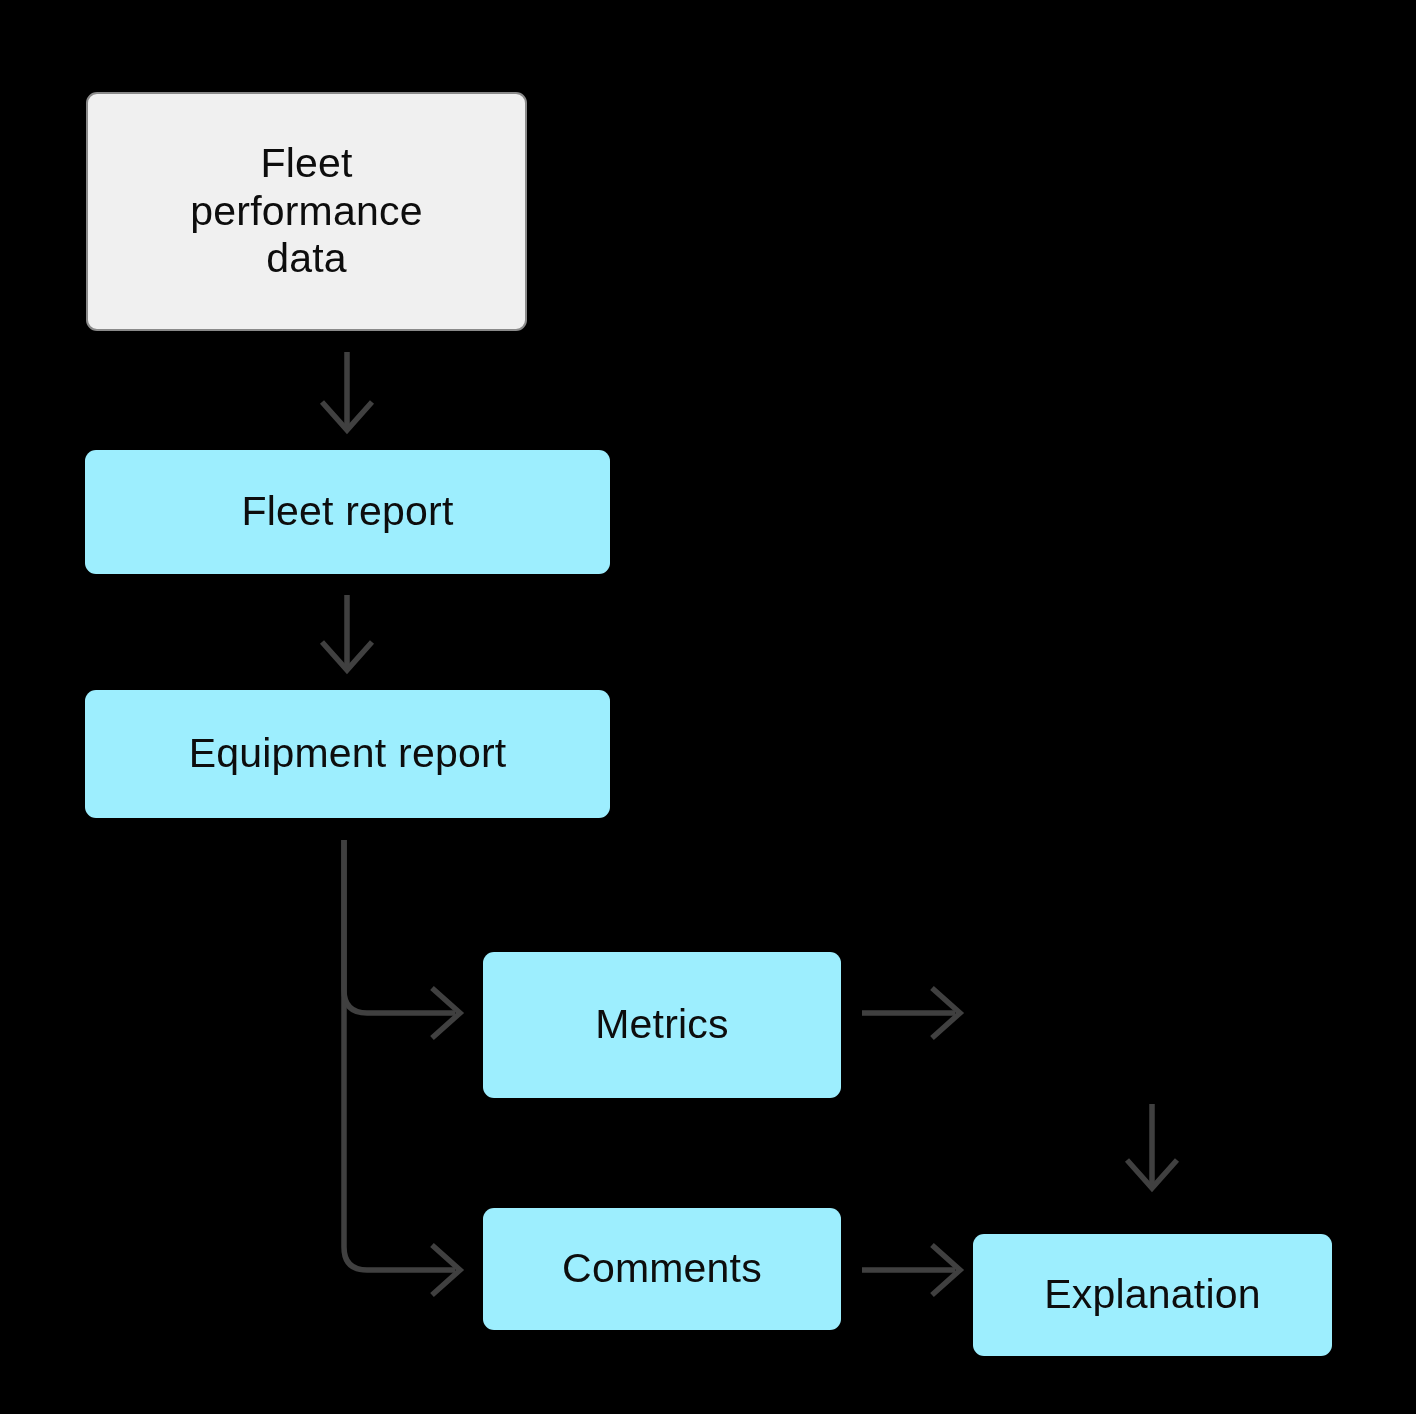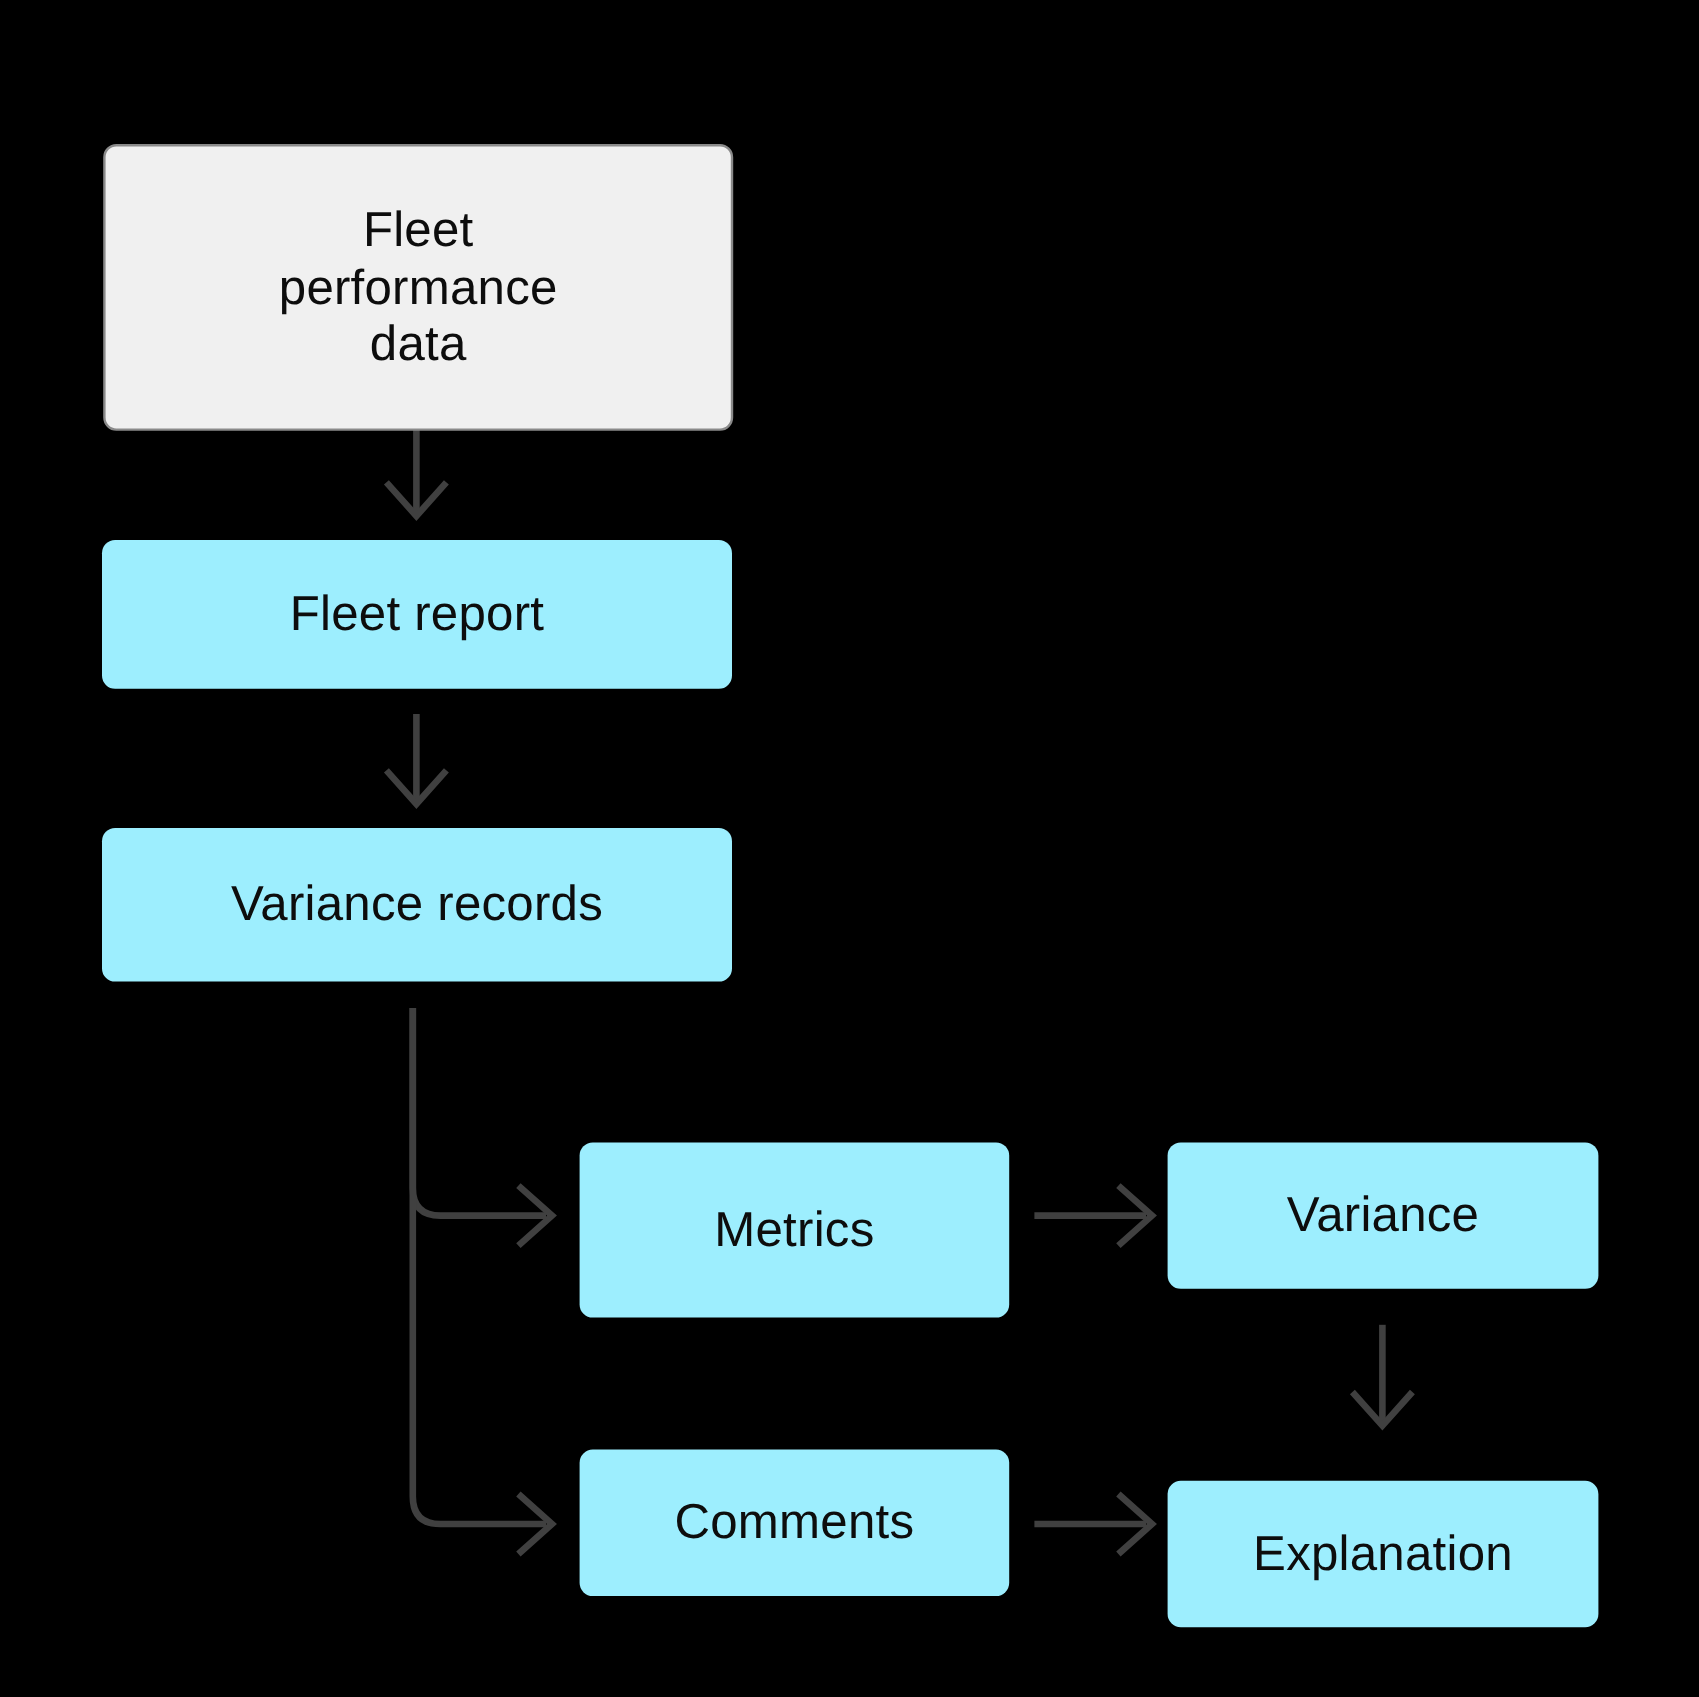--- a/index.html
+++ b/index.html
@@ -100,41 +100,38 @@
       <line x1="862" y1="1270" x2="955" y2="1270" stroke="#404040" stroke-width="5.5"></line>
       <polyline class="head" points="932,1245 960,1270 932,1295"></polyline>
     </g>
 
     <g>
       <line x1="1152" y1="1104" x2="1152" y2="1186" stroke="#404040" stroke-width="5.5"></line>
       <polyline class="head" points="1127,1160 1152,1188 1177,1160"></polyline>
     </g>
   </svg>
 
-  <div class="node source" style="left:86px; top:92px; width:525px; height:239px;margin-top:28px;">
+  <div class="node source" style="left:86px; top:92px; width:441px; height:239px;">
     <span>Fleet
 performance
 data</span>
   </div>
 
   <div class="node process" style="left:85px; top:450px; width:525px; height:124px;">
     <span>Fleet report</span>
   </div>
 
   <div class="node process" style="left:85px; top:690px; width:525px; height:128px;">
-    <span>Variance records</span>
+    <span>Equipment report</span>
   </div>
 
   <div class="node process" style="left:483px; top:952px; width:358px; height:146px;">
     <span>Metrics</span>
   </div>
 
-  <div class="node process" style="left:973px; top:952px; width:359px; height:122px;">
-    <span>Variance</span>
-  </div>
 
   <div class="node process" style="left:483px; top:1208px; width:358px; height:122px;text-align:center;">
     <span>Comments</span>
   </div>
 
   <div class="node process" style="left:973px; top:1234px; width:359px; height:122px;">
     <span>Explanation</span>
   </div>
 
 </div>

